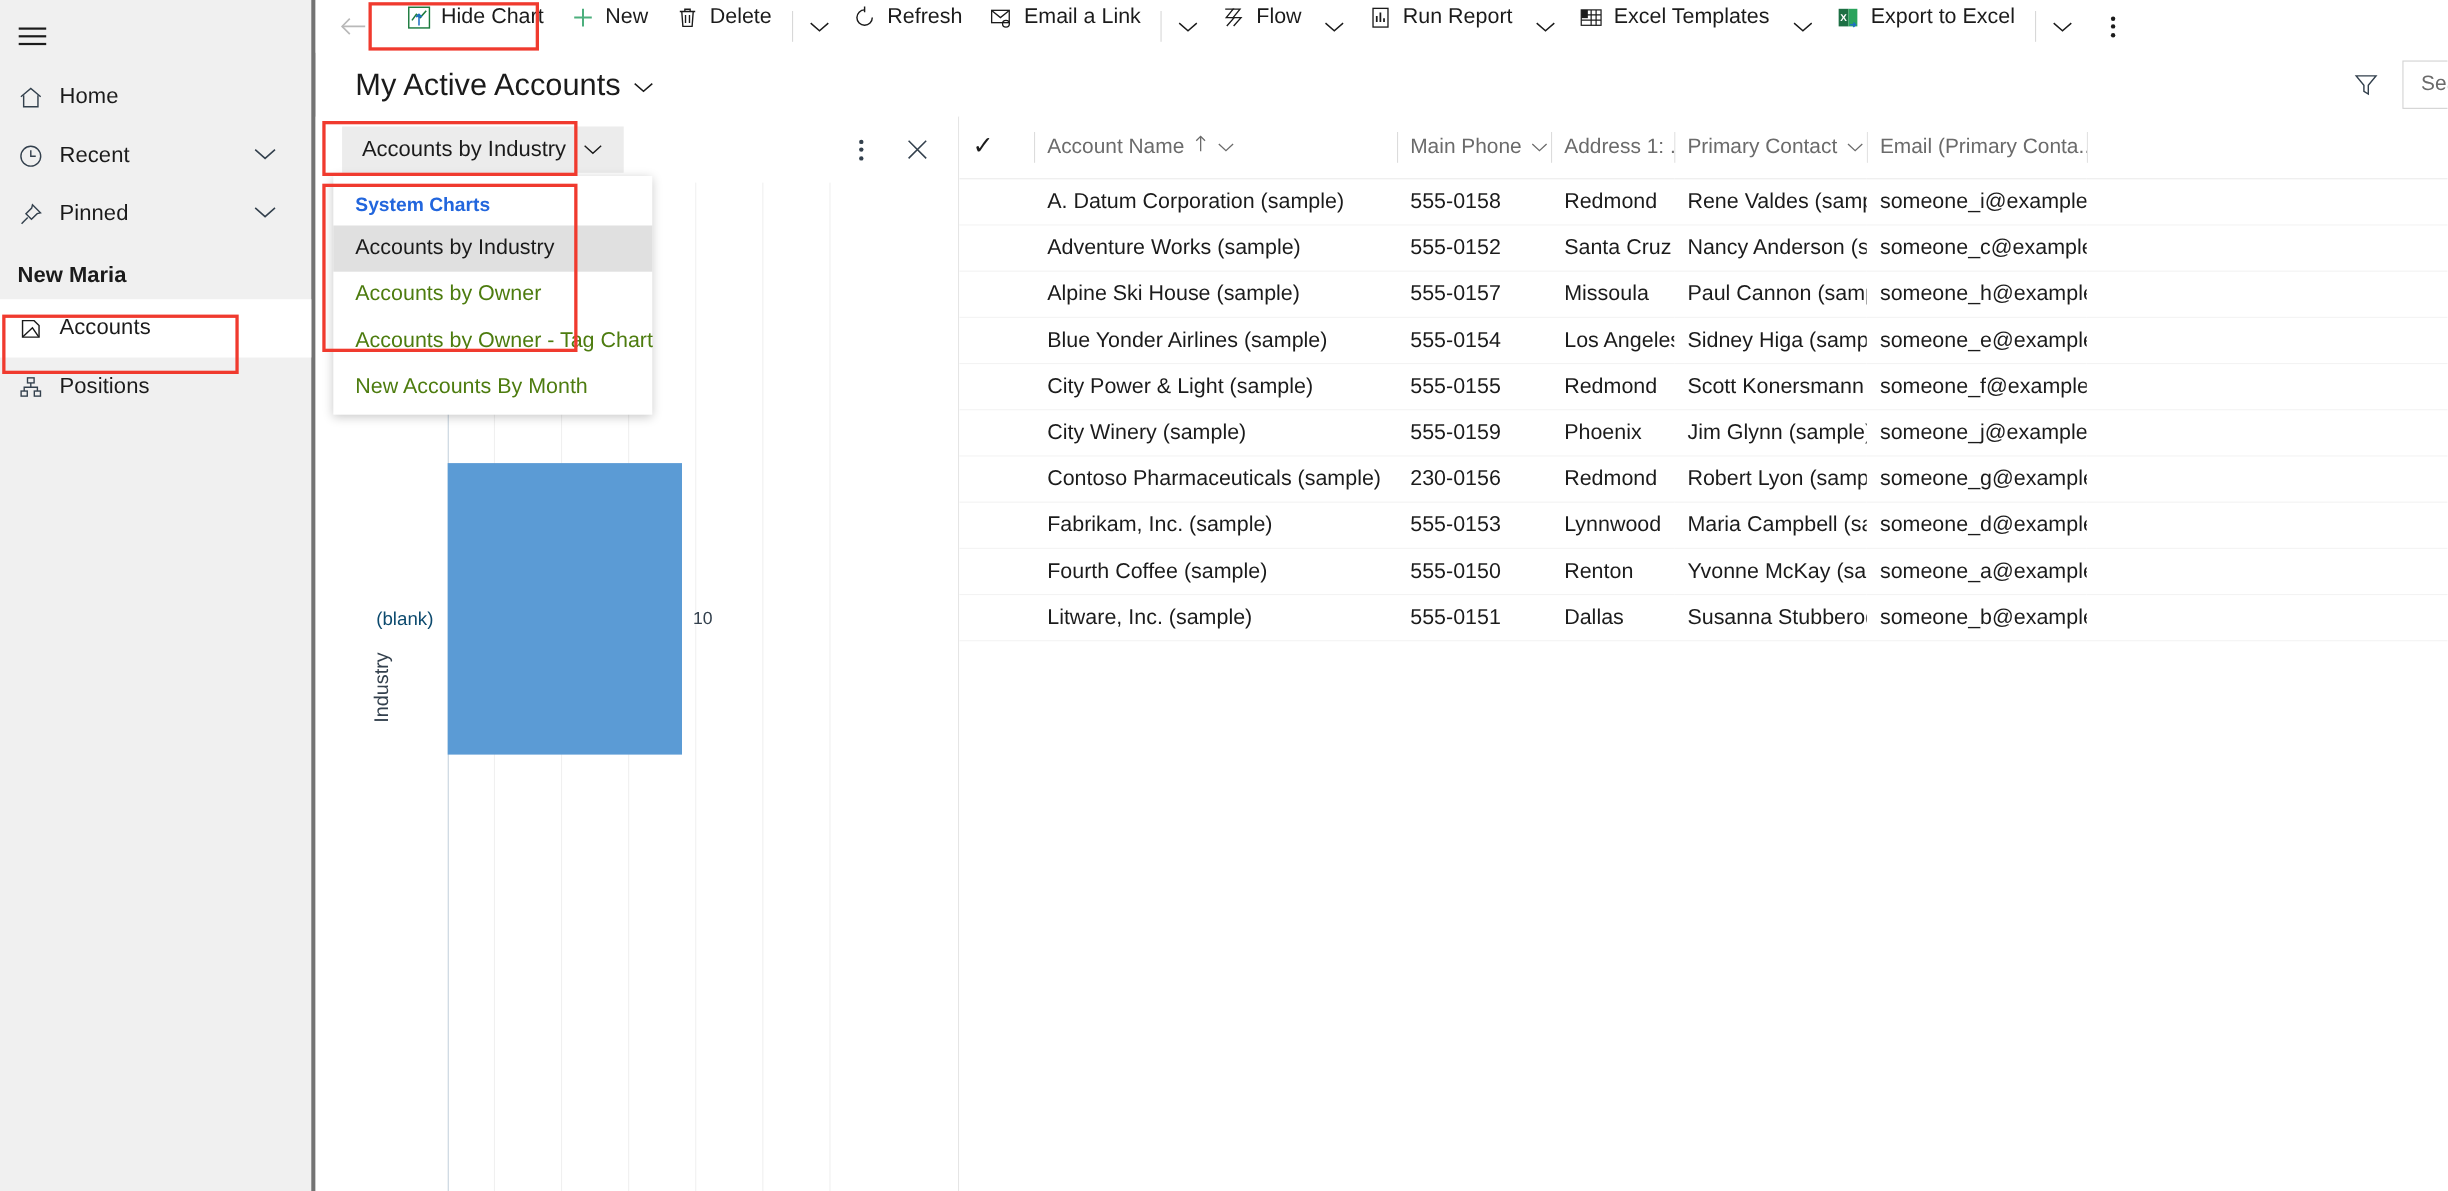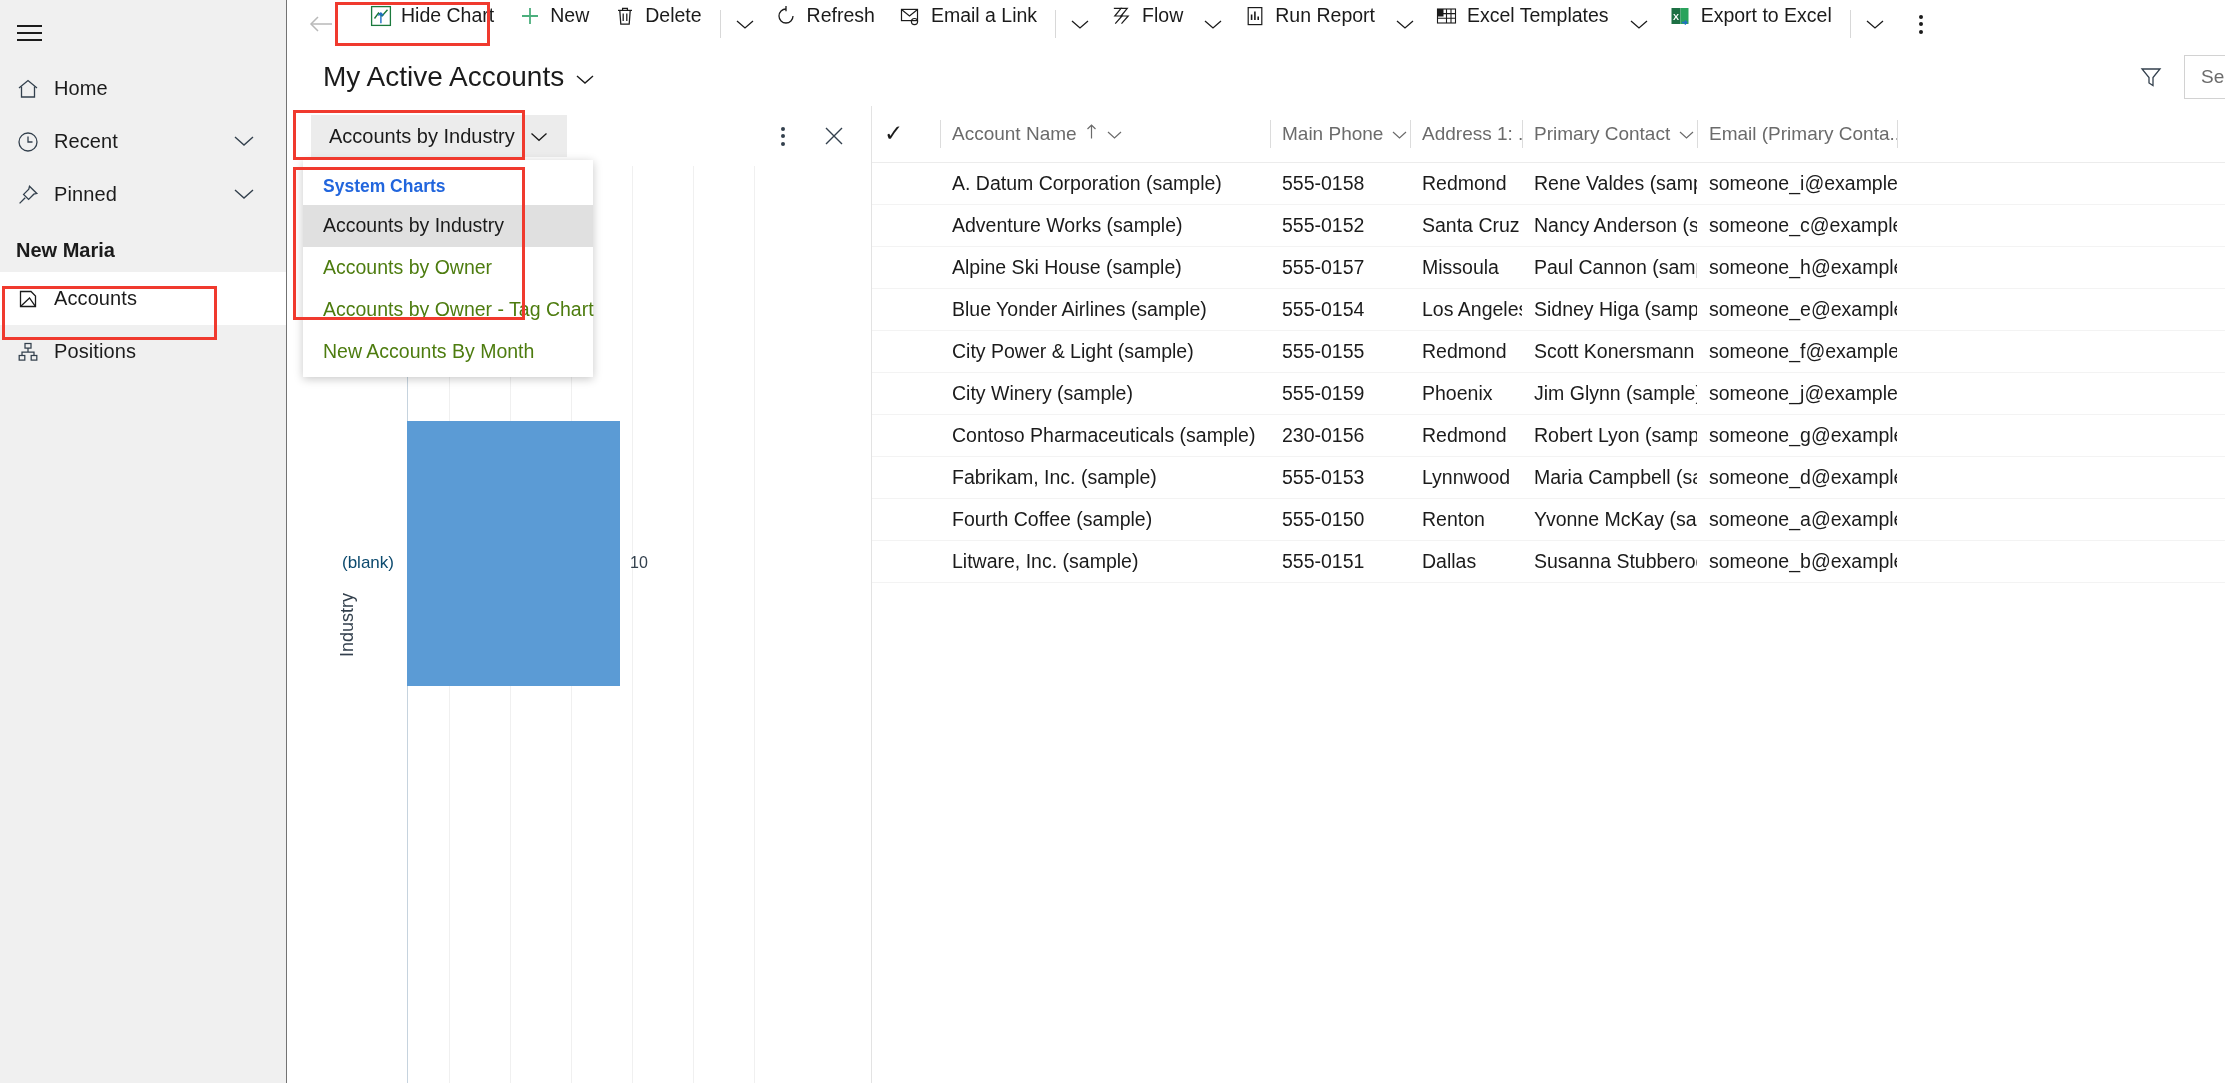--- a/index.html
+++ b/index.html
@@ -8,21 +8,21 @@
     font-family: "Liberation Sans", sans-serif;
     background: #ffffff;
     overflow: hidden;
   }
   #app { position: relative; width: 2225px; height: 1083px; display: flex; }
 
   
   .sidebar {
     width: 287px; min-width: 287px; height: 1083px;
     background: #f0f0f0;
-    border-right: 1px solid #737373;
+    border-right: 4px solid #737373;
     position: relative;
   }
   .hamburger {
     width: 58px; height: 58px;
     display: flex; flex-direction: column; align-items: center; justify-content: center;
     gap: 5px; cursor: pointer; margin-top: 4px;
   }
   .hamburger span { display: block; width: 25px; height: 1.8px; background: #1b1b1b; }
 
   .nav-item {

